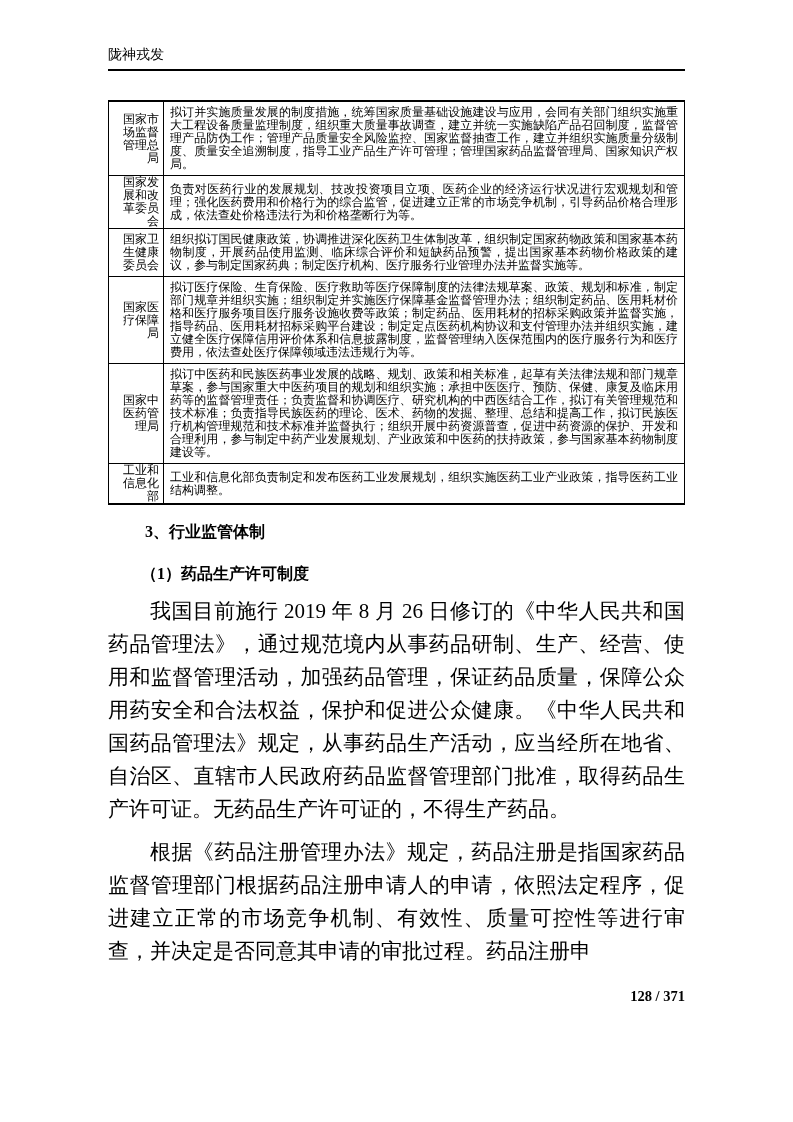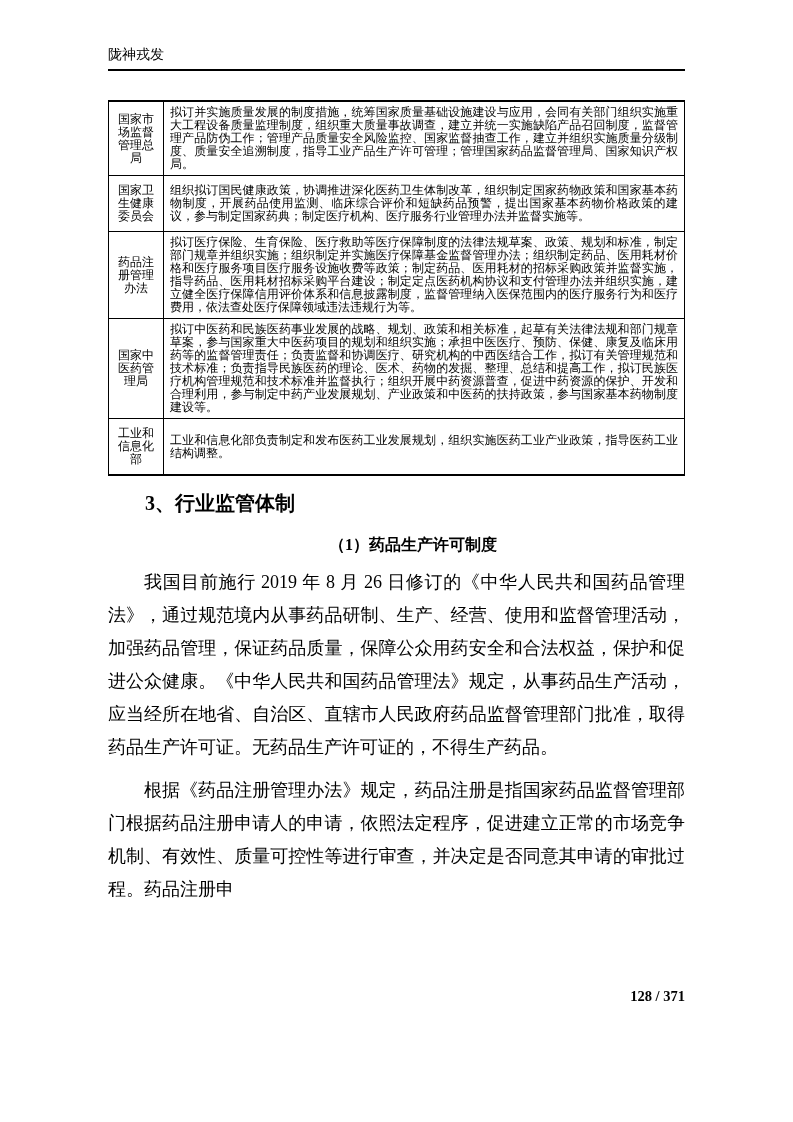--- a/index.html
+++ b/index.html
@@ -19,32 +19,32 @@
     font-size:12px; line-height:13px;
     border-top:2.5px solid #000; border-bottom:2.5px solid #000;
     table-layout:fixed;
   }
   .reg-table td {
     border:1px solid #000; vertical-align:middle;
     padding:4px 6px; text-align:justify; text-justify:inter-ideograph;
     word-break:break-all;
   }
   .reg-table td.agency-cell {
-    width:46px; padding:8px 4px; text-align:center;
+    width:46px; padding:0 4px; text-align:right;
   }
   .heading-3 {
-    font-size:20px; font-weight:bold; line-height:22px;
+    font-size:16px; font-weight:bold; line-height:22px;
     margin:16px 0 0 0; text-indent:37px;
   }
   .heading-sub {
     font-size:16px; font-weight:bold; line-height:22px;
-    margin:20px 0 0 0; text-indent:33px;text-align:center;
+    margin:20px 0 0 0; text-indent:33px;
   }
   .body-para {
-    font-size:18px; line-height:33px; text-align:justify;
+    font-size:21px; line-height:33px; text-align:justify;
     text-justify:inter-ideograph; text-indent:2em;
     margin:10px 0 0 0; word-break:break-all;
   }
   .page-number {
     position:absolute; right:108px; top:988px;
     font-size:14.5px; font-weight:bold;
   }
 </style>
 </head>
 <body>
@@ -55,25 +55,29 @@
     <span>陇神戎发</span>
   </div>
 
   <table class="reg-table">
     <tbody>
       <tr>
         <td class="agency-cell">国家市场监督管理总局</td>
         <td class="duty-cell">拟订并实施质量发展的制度措施，统筹国家质量基础设施建设与应用，会同有关部门组织实施重大工程设备质量监理制度，组织重大质量事故调查，建立并统一实施缺陷产品召回制度，监督管理产品防伪工作；管理产品质量安全风险监控、国家监督抽查工作，建立并组织实施质量分级制度、质量安全追溯制度，指导工业产品生产许可管理；管理国家药品监督管理局、国家知识产权局。</td>
       </tr>
       <tr>
+        <td class="agency-cell">国家发展和改革委员会</td>
+        <td class="duty-cell">负责对医药行业的发展规划、技改投资项目立项、医药企业的经济运行状况进行宏观规划和管理；强化医药费用和价格行为的综合监管，促进建立正常的市场竞争机制，引导药品价格合理形成，依法查处价格违法行为和价格垄断行为等。</td>
+      </tr>
+      <tr>
         <td class="agency-cell">国家卫生健康委员会</td>
         <td class="duty-cell">组织拟订国民健康政策，协调推进深化医药卫生体制改革，组织制定国家药物政策和国家基本药物制度，开展药品使用监测、临床综合评价和短缺药品预警，提出国家基本药物价格政策的建议，参与制定国家药典；制定医疗机构、医疗服务行业管理办法并监督实施等。</td>
       </tr>
       <tr>
-        <td class="agency-cell">药品注册管理办法</td>
+        <td class="agency-cell">国家医疗保障局</td>
         <td class="duty-cell">拟订医疗保险、生育保险、医疗救助等医疗保障制度的法律法规草案、政策、规划和标准，制定部门规章并组织实施；组织制定并实施医疗保障基金监督管理办法；组织制定药品、医用耗材价格和医疗服务项目医疗服务设施收费等政策；制定药品、医用耗材的招标采购政策并监督实施，指导药品、医用耗材招标采购平台建设；制定定点医药机构协议和支付管理办法并组织实施，建立健全医疗保障信用评价体系和信息披露制度，监督管理纳入医保范围内的医疗服务行为和医疗费用，依法查处医疗保障领域违法违规行为等。</td>
       </tr>
       <tr>
         <td class="agency-cell">国家中医药管理局</td>
         <td class="duty-cell">拟订中医药和民族医药事业发展的战略、规划、政策和相关标准，起草有关法律法规和部门规章草案，参与国家重大中医药项目的规划和组织实施；承担中医医疗、预防、保健、康复及临床用药等的监督管理责任；负责监督和协调医疗、研究机构的中西医结合工作，拟订有关管理规范和技术标准；负责指导民族医药的理论、医术、药物的发掘、整理、总结和提高工作，拟订民族医疗机构管理规范和技术标准并监督执行；组织开展中药资源普查，促进中药资源的保护、开发和合理利用，参与制定中药产业发展规划、产业政策和中医药的扶持政策，参与国家基本药物制度建设等。</td>
       </tr>
       <tr>
         <td class="agency-cell">工业和信息化部</td>
         <td class="duty-cell">工业和信息化部负责制定和发布医药工业发展规划，组织实施医药工业产业政策，指导医药工业结构调整。</td>
       </tr>

